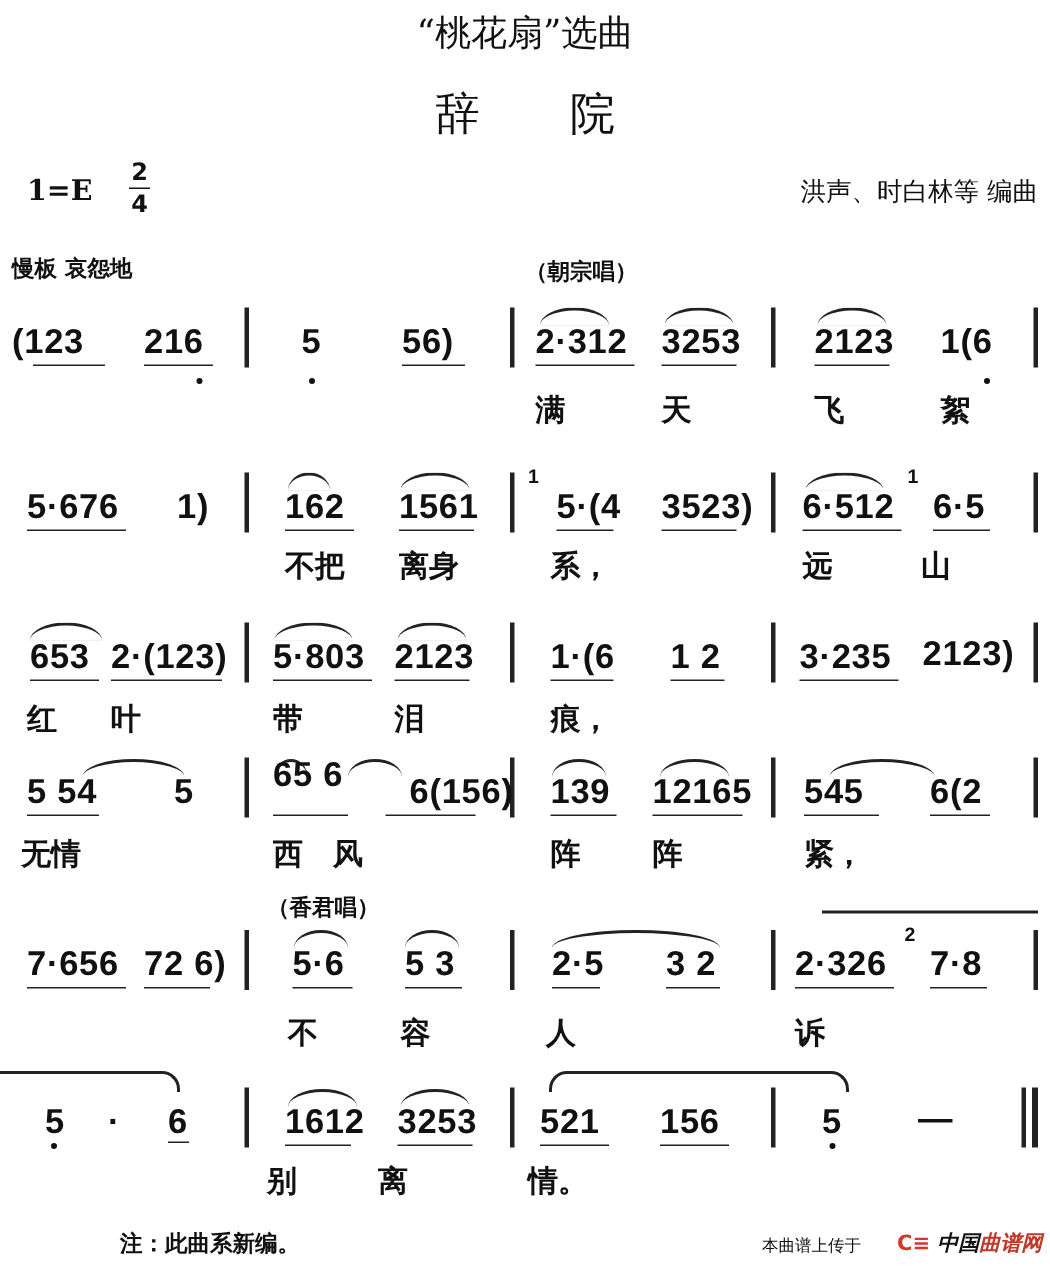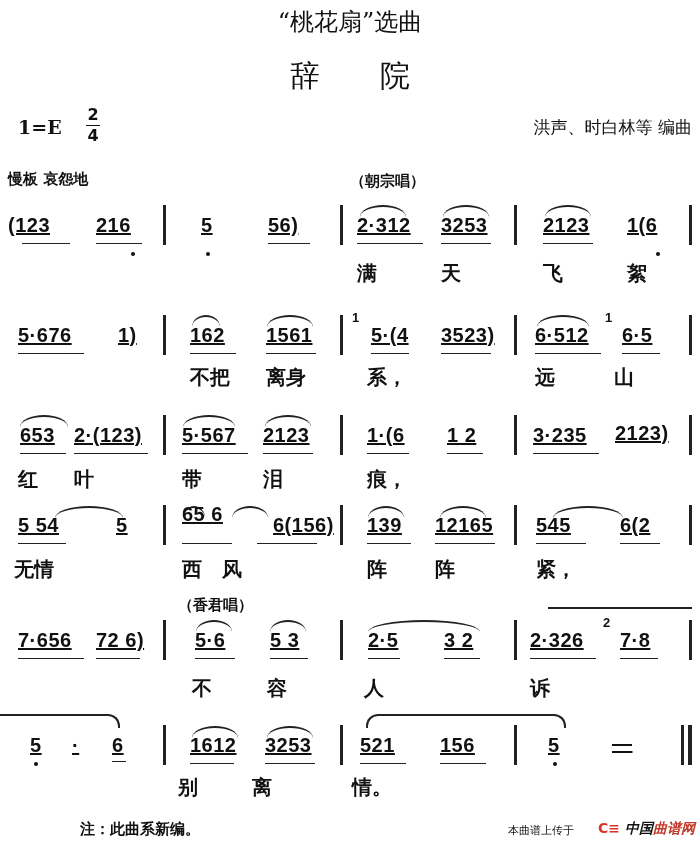--- a/index.html
+++ b/index.html
@@ -9,21 +9,21 @@
   .supertitle { top: 6px; left: 0; width: 700px; text-align: center; font-size: 24px; font-family: "DejaVu Serif", serif; }
   .title { top: 56px; left: 0; width: 700px; text-align: center; font-size: 30px; letter-spacing: 60px; font-family: "DejaVu Serif", serif; padding-left: 60px; box-sizing: border-box; }
   .key { top: 116px; left: 18px; font-size: 19px; font-family: "DejaVu Serif", serif; font-weight: bold; }
   .meter { top: 106px; left: 86px; width: 14px; text-align: center; font-size: 16px; font-weight: bold; line-height: 18px; }
   .meter .bar { border-top: 1.5px solid #111; margin: 1px 0; }
   .composer { top: 116px; right: 8px; font-size: 17px; }
   .tempo { top: 170px; left: 8px; font-size: 15px; font-weight: bold; }
   .singer { font-size: 15px; font-weight: bold; }
   .row { position: absolute; left: 0; width: 700px; }
   .barline { position: absolute; width: 2.5px; background: #222; }
-  .note { position: absolute; font-family: "Liberation Sans", sans-serif; font-weight: bold; font-size: 20px; letter-spacing: 0.5px; white-space: nowrap; text-decoration: underline; }
+  .note { position: absolute; font-family: "Liberation Sans", sans-serif; font-weight: bold; font-size: 23px; letter-spacing: 0.5px; white-space: nowrap; }
   .ul1 { position: absolute; height: 0; border-top: 1.5px solid #222; }
   .dot { position: absolute; width: 4px; height: 4px; border-radius: 50%; background: #111; }
   .slur { position: absolute; border-top: 2px solid #222; border-radius: 50% 50% 0 0 / 100% 100% 0 0; height: 10px; }
   .lyric { position: absolute; font-size: 20px; font-family: "DejaVu Serif", serif; font-weight: bold; white-space: nowrap; }
   .grace { position: absolute; font-size: 13px; font-weight: bold; font-family: "Liberation Sans", sans-serif; }
   .note-text { top: 820px; left: 80px; font-size: 15px; font-weight: bold; }
   .upload { top: 823px; left: 508px; font-size: 11px; }
   .brand { top: 820px; left: 598px; font-size: 14px; font-weight: bold; font-style: italic; }
   .brand .red { color: #c0392b; }
   .brand .logo { color: #d8342a; font-style: normal; }
@@ -111,21 +111,21 @@
   <div class="barline" style="left:340px;top:5px;height:40px;"></div>
   <div class="barline" style="left:514px;top:5px;height:40px;"></div>
   <div class="barline" style="left:689px;top:5px;height:40px;"></div>
   <div class="slur" style="left:20px;top:5px;width:48px;"></div>
   <div class="note" style="left:20px;top:14px;">653</div>
   <div class="note" style="left:74px;top:14px;">2·(123)</div>
   <div class="ul1" style="left:20px;top:43px;width:46px;"></div>
   <div class="ul1" style="left:74px;top:43px;width:74px;"></div>
   <div class="slur" style="left:183px;top:5px;width:52px;"></div>
   <div class="slur" style="left:265px;top:5px;width:46px;"></div>
-  <div class="note" style="left:182px;top:14px;">5·567</div>
+  <div class="note" style="left:182px;top:14px;">5·803</div>
   <div class="note" style="left:263px;top:14px;">2123</div>
   <div class="ul1" style="left:182px;top:43px;width:66px;"></div>
   <div class="ul1" style="left:263px;top:43px;width:50px;"></div>
   <div class="note" style="left:367px;top:14px;">1·(6</div>
   <div class="note" style="left:447px;top:14px;">1 2</div>
   <div class="ul1" style="left:367px;top:43px;width:42px;"></div>
   <div class="ul1" style="left:447px;top:43px;width:36px;"></div>
   <div class="note" style="left:533px;top:14px;">3·235</div>
   <div class="note" style="left:615px;top:12px;">2123)</div>
   <div class="ul1" style="left:533px;top:43px;width:66px;"></div>

